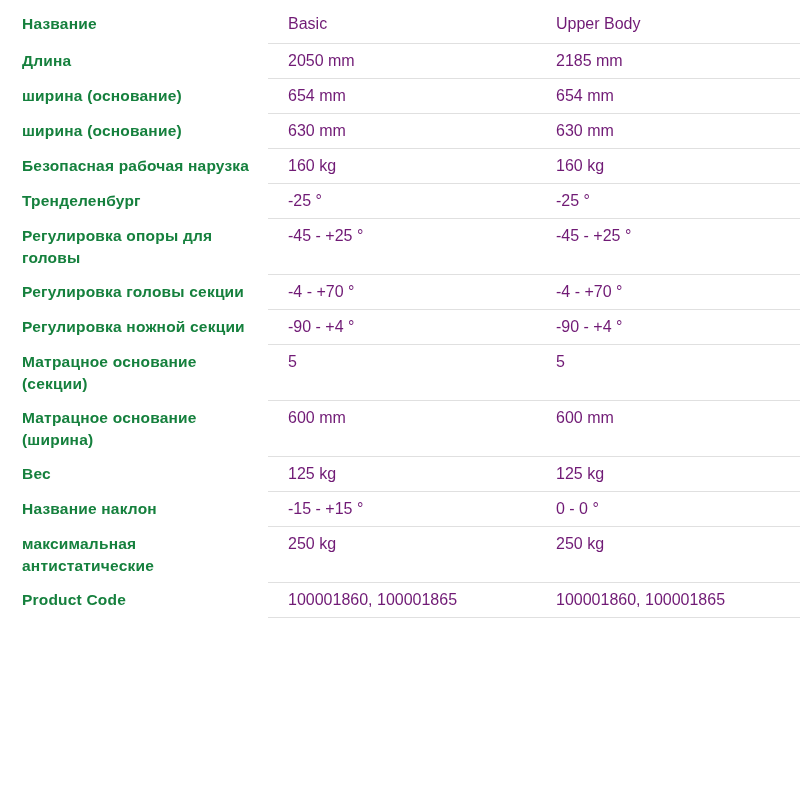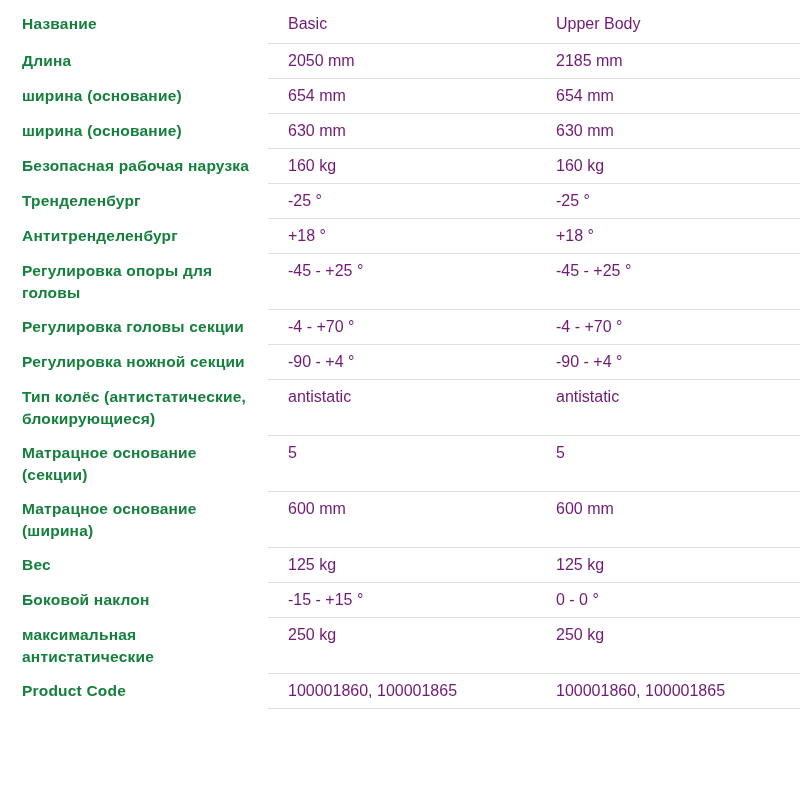--- a/index.html
+++ b/index.html
@@ -81,65 +81,54 @@
         <td class="label">Безопасная рабочая нарузка</td>
         <td class="value">160 kg</td>
         <td class="value">160 kg</td>
       </tr>
       <tr>
         <td class="label">Тренделенбург</td>
         <td class="value">-25 °</td>
         <td class="value">-25 °</td>
       </tr>
       <tr>
-        <td class="label">Антитренделенбург</td>
-        <td class="value">+18 °</td>
-        <td class="value">+18 °</td>
-      </tr>
-      <tr>
         <td class="label">Регулировка опоры для
 головы</td>
         <td class="value">-45 - +25 °</td>
         <td class="value">-45 - +25 °</td>
       </tr>
       <tr>
         <td class="label">Регулировка головы секции</td>
         <td class="value">-4 - +70 °</td>
         <td class="value">-4 - +70 °</td>
       </tr>
       <tr>
         <td class="label">Регулировка ножной секции</td>
         <td class="value">-90 - +4 °</td>
         <td class="value">-90 - +4 °</td>
-      </tr>
-      <tr>
-        <td class="label">Тип колёс (антистатические,
-блокирующиеся)</td>
-        <td class="value">antistatic</td>
-        <td class="value">antistatic</td>
       </tr>
       <tr>
         <td class="label">Матрацное основание
 (секции)</td>
         <td class="value">5</td>
         <td class="value">5</td>
       </tr>
       <tr>
         <td class="label">Матрацное основание
 (ширина)</td>
         <td class="value">600 mm</td>
         <td class="value">600 mm</td>
       </tr>
       <tr>
         <td class="label">Вес</td>
         <td class="value">125 kg</td>
         <td class="value">125 kg</td>
       </tr>
       <tr>
-        <td class="label">Боковой наклон</td>
+        <td class="label">Название наклон</td>
         <td class="value">-15 - +15 °</td>
         <td class="value">0 - 0 °</td>
       </tr>
       <tr>
         <td class="label">максимальная
 антистатические</td>
         <td class="value">250 kg</td>
         <td class="value">250 kg</td>
       </tr>
       <tr>

